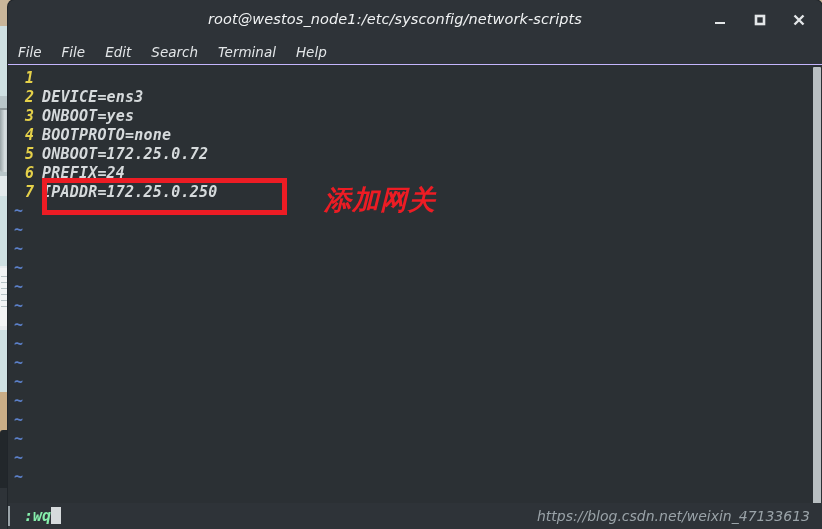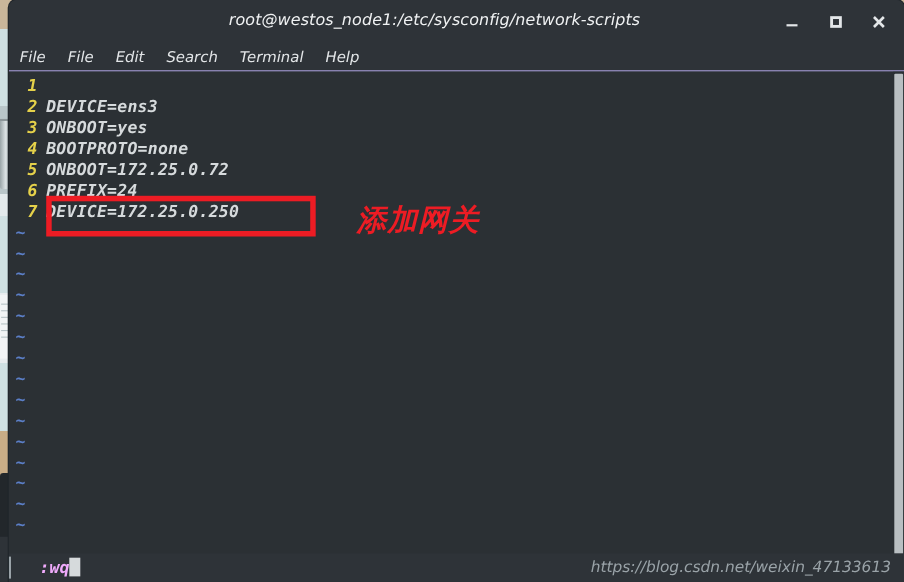--- a/index.html
+++ b/index.html
@@ -228,28 +228,27 @@
   #status-line {
     position: absolute;
     left: 0; bottom: 0;
     width: 814px;
     height: 26px;
     background: #2e3338;
     display: flex;
     align-items: center;
   }
   #command-text {
-    color: #f0abfc;
+    color: #86efac;
     font-family: "DejaVu Sans Mono", monospace;
     font-size: 15px;
     font-weight: bold;
     padding-left: 16px;
     line-height: 26px;
     white-space: pre;
-    margin-left: 12px;
   }
   #command-cursor {
     display: inline-block;
     width: 10px;
     height: 17px;
     background: #d6dadc;
     vertical-align: -3px;
   }
   #status-bar-left-edge {
     position: absolute;
@@ -330,21 +329,21 @@
       <div class="vim-line">
         <span class="line-no">5</span>
         <span class="line-text">ONBOOT=172.25.0.72</span>
       </div>
       <div class="vim-line">
         <span class="line-no">6</span>
         <span class="line-text">PREFIX=24</span>
       </div>
       <div class="vim-line">
         <span class="line-no">7</span>
-        <span class="line-text">DEVICE=172.25.0.250</span>
+        <span class="line-text">IPADDR=172.25.0.250</span>
       </div>
 
       <div id="tilde-rows">
           <div class="tilde-row">~</div>
           <div class="tilde-row">~</div>
           <div class="tilde-row">~</div>
           <div class="tilde-row">~</div>
           <div class="tilde-row">~</div>
           <div class="tilde-row">~</div>
           <div class="tilde-row">~</div>

